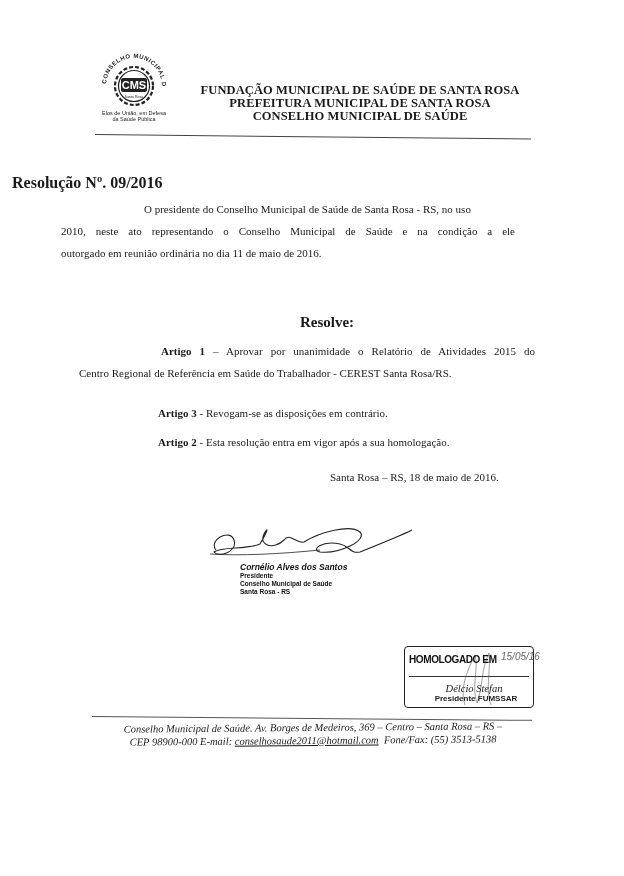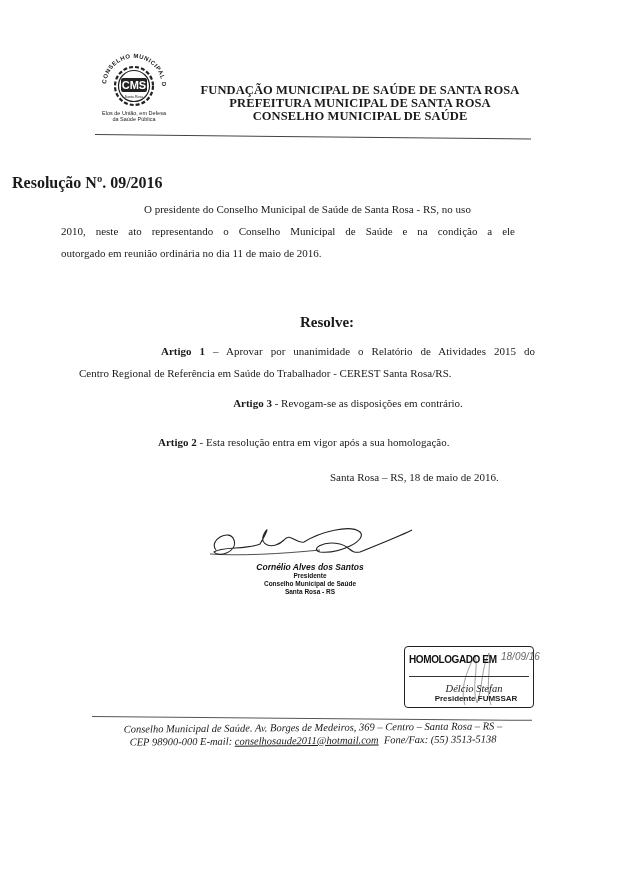--- a/index.html
+++ b/index.html
@@ -27,26 +27,26 @@
   #intro .first { text-indent:83px; }
 
   #resolve { left:0; top:314px; width:624px; text-align:center; padding-left:30px; box-sizing:border-box;
              font-weight:bold; font-size:15px; }
 
   .art { font-size:11px; line-height:22px;font-family:Liberation Serif, serif; }
   .art b { font-weight:bold; }
   #art1 { left:79px; top:340px; width:456px; }
   #art1 .l1 { padding-left:82px; text-align:justify; }
   #art2 { left:158px; top:396px; width:380px;margin-top:35px; }
-  #art3 { left:158px; top:392px; width:380px;text-align:center; }
+  #art3 { left:158px; top:402px; width:380px; }
 
   #place-date { left:330px; top:471px; font-size:11px; }
 
   #signature { left:200px; top:510px; width:220px; height:60px; }
-  #sig-block { left:240px; top:562px; width:140px; text-align:center;
+  #sig-block { left:240px; top:562px; width:140px; text-align:left;
                font-family:"Liberation Sans", sans-serif; color:#111; }
   #sig-name { font-style:italic; font-weight:bold; font-size:8.5px; line-height:10px; }
   #sig-role, #sig-org, #sig-city { font-weight:bold; font-size:6.5px; line-height:8px; }
 
   
   #stamp { left:404px; top:646px; width:128px; height:60px; border:1.5px solid #222; border-radius:4px; }
   #stamp-label { position:absolute; left:4px; top:7px; font-family:"Liberation Sans", sans-serif;
                  font-weight:bold; font-size:10px; letter-spacing:-0.4px; color:#111; }
   #stamp-date { position:absolute; left:96px; top:4px; font-family:"Liberation Sans", sans-serif;
                 font-size:10px; color:#666; font-style:italic; }
@@ -128,21 +128,21 @@
   <div id="sig-role">Presidente</div>
   <div id="sig-org">Conselho Municipal de Saúde</div>
   <div id="sig-city">Santa Rosa - RS</div>
 </div>
 
 <div id="stamp" class="abs">
   <svg id="stamp-scribble" viewBox="0 0 60 60">
     <path d="M20,58 C14,40 24,20 30,8 C34,22 26,40 32,56 C38,40 36,22 44,6 C46,24 40,44 46,58" fill="none" stroke="#777" stroke-width="0.7"></path>
   </svg>
   <span id="stamp-label">HOMOLOGADO EM</span>
-  <span id="stamp-date">18/09/16</span>
+  <span id="stamp-date">15/05/16</span>
   <div id="stamp-line"></div>
   <div id="stamp-name">Délcio Stefan</div>
   <div id="stamp-role">Presidente FUMSSAR</div>
 </div>
 
 <div id="footer-rule" class="abs"></div>
 <div id="footer" class="abs">
   <div>Conselho Municipal de Saúde. Av. Borges de Medeiros, 369 – Centro – Santa Rosa – RS –</div>
   <div>
     <span>CEP 98900-000 E-mail: </span><a>conselhosaude2011@hotmail.com</a><span style="white-space:pre">  Fone/Fax: (55) 3513-5138</span>

